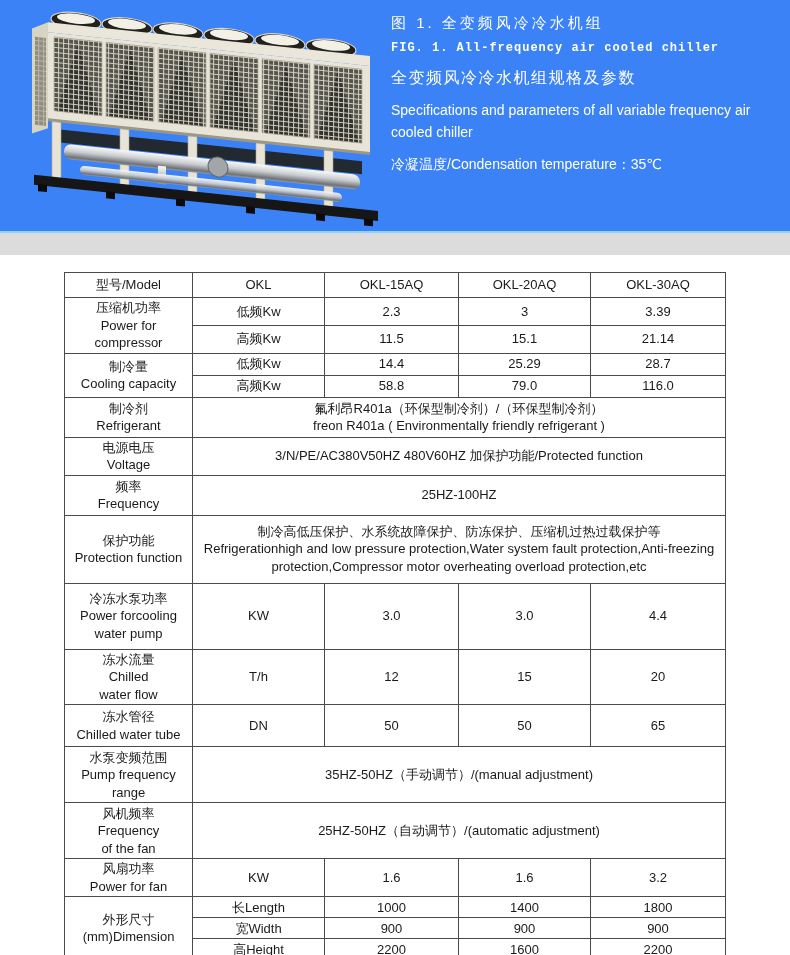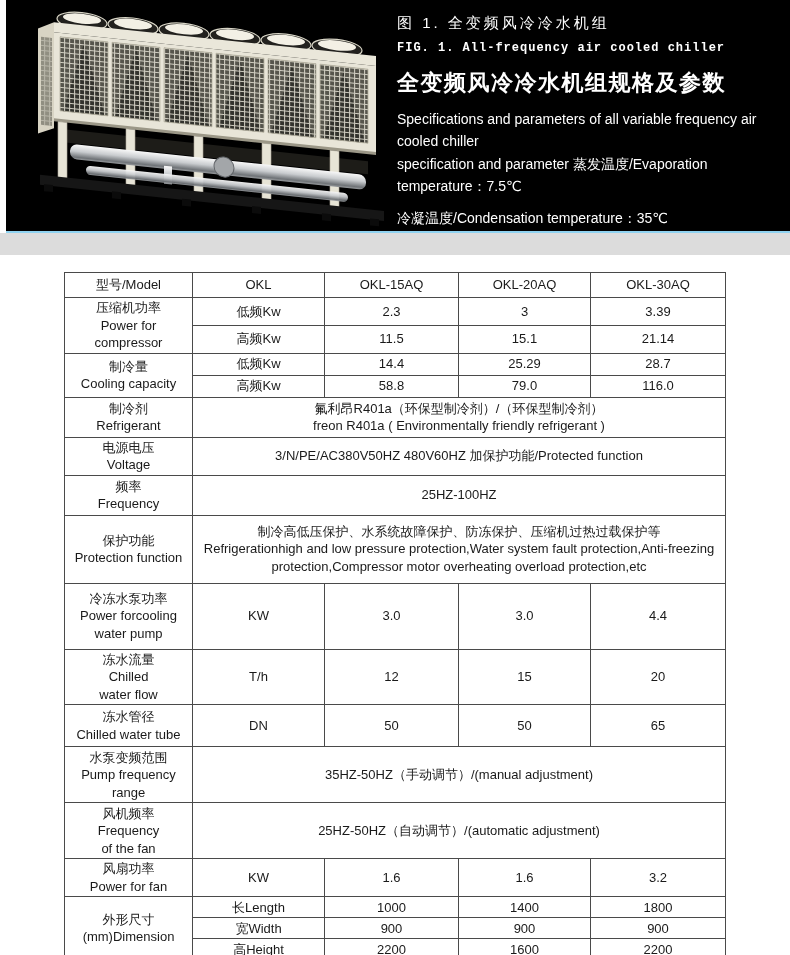--- a/index.html
+++ b/index.html
@@ -2,30 +2,29 @@
 <html><head>
 <meta charset="utf-8">
 <style>
   html,body { margin:0; padding:0; }
   body {
     width:790px; height:955px; background:#ffffff;
     font-family:"Liberation Sans","DejaVu Sans",sans-serif;
     color:#1a1a1a;
   }
   .hero {
-    position:relative; height:231px; background:#000000;
+    position:relative; height:231px; background:#3b82f6;
     border-bottom:2px solid #8FD2F0;
     overflow:hidden;
-    margin-left:6px;
   }
   .photo { position:absolute; left:8px; top:2px; width:382px; height:228px; }
   .hero-text { position:absolute; left:391px; top:14px; width:395px; color:#ffffff; }
   .cap-zh { font-size:15px; letter-spacing:3px; margin-bottom:8px; }
   .cap-en { font-family:"Liberation Mono","DejaVu Sans Mono",monospace; font-size:12px; font-weight:bold; letter-spacing:1px; margin-bottom:13px; }
-  .big-title { font-size:22px; font-weight:bold; letter-spacing:1.5px; margin-bottom:10px; }
+  .big-title { font-size:16px; font-weight:normal; letter-spacing:1.5px; margin-bottom:10px; }
   .sub { font-size:14px; line-height:1.6; }
   .sub-gap { margin-top:9px; }
   .gray-band { height:22px; background:#DCDCDC; }
   .table-wrap { padding:17px 0 0 64px; }
   table.spec { border-collapse:collapse; width:661px; table-layout:fixed; }
   table.spec td {
     border:1px solid #4a4a4a; text-align:center; vertical-align:middle;
     font-size:13px; padding:1px 4px; white-space:pre-line; line-height:1.35;
   }
   tr.rh22 td{height:22px} tr.rh19 td{height:19px} tr.rh40{height:40px}
@@ -141,21 +140,20 @@
             <rect x="356" y="179" width="9" height="7" fill="#0B0B0B"></rect>
           </g>
         </g>
       </svg>
     </div>
     <div class="hero-text">
       <div class="cap-zh">图 1. 全变频风冷冷水机组</div>
       <div class="cap-en">FIG. 1. All-frequency air cooled chiller</div>
       <div class="big-title">全变频风冷冷水机组规格及参数</div>
       <div class="sub">Specifications and parameters of all variable frequency air cooled chiller</div>
-      <div class="sub">specification and parameter  蒸发温度/Evaporation temperature：7.5℃</div>
       <div class="sub sub-gap">冷凝温度/Condensation temperature：35℃</div>
     </div>
   </div>
 
   <div class="gray-band"></div>
 
   <div class="table-wrap">
     <table class="spec">
       <colgroup>
         <col style="width:128px">

